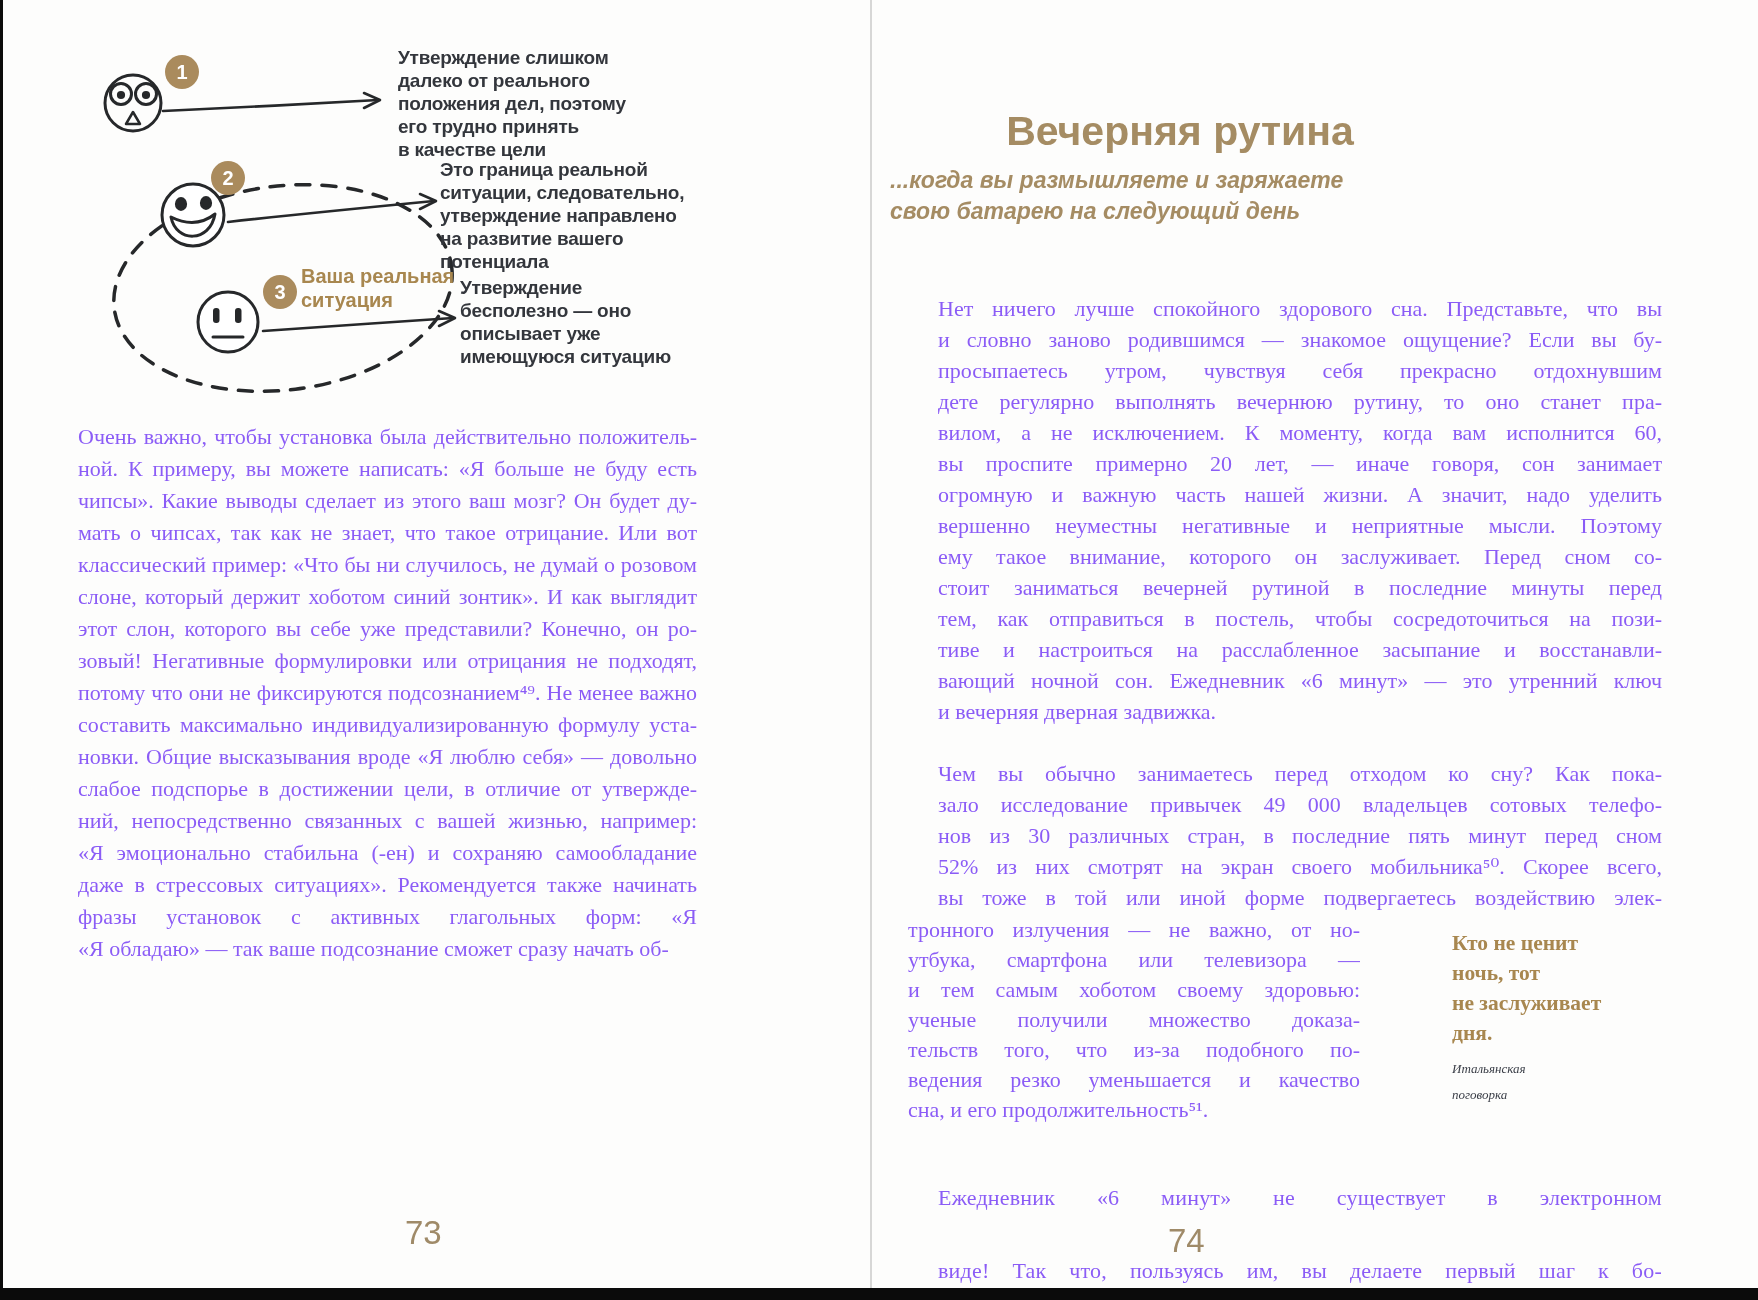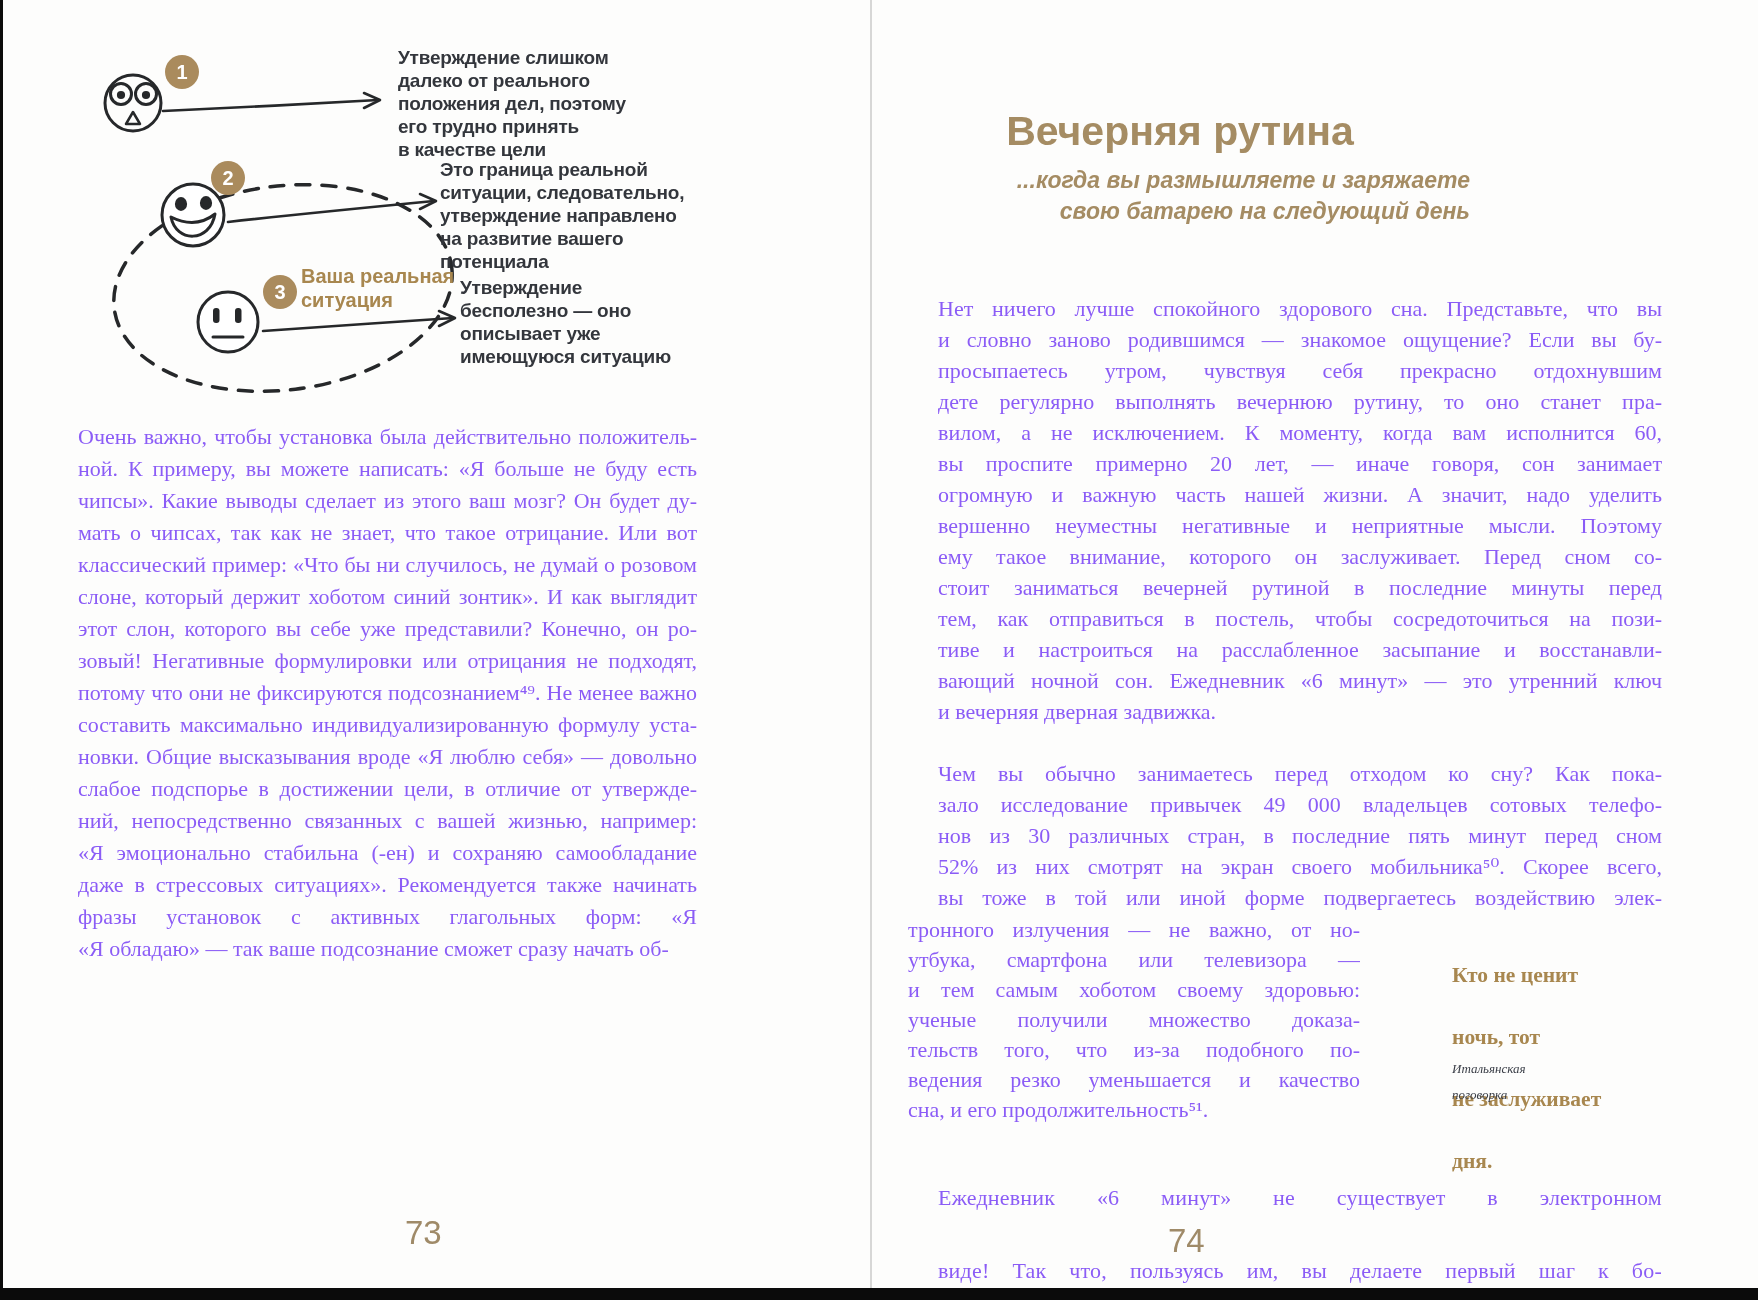--- a/index.html
+++ b/index.html
@@ -42,31 +42,31 @@
   .lh30 .textline { height:30px; line-height:30px; }
   .ragged-last .textline:last-child { text-align-last:left; }
   .boldpara .textline { font-weight:400; letter-spacing:0.2px;margin-top:42px; }
 
   .title {
     position:absolute; text-align:center;
     font-family:"Liberation Sans","DejaVu Sans",sans-serif;
     font-size:41px; font-weight:700; color:#a58c63;
   }
   .subtitle {
-    position:absolute; text-align:right; white-space:pre-line;
+    position:absolute; text-align:left; white-space:pre-line;
     font-family:"Liberation Sans","DejaVu Sans",sans-serif;
     font-style:italic; font-weight:600;
     font-size:23px; line-height:31px; color:#a58c63;
   }
 
   .quote {
     position:absolute; color:#a8874f; font-weight:700;
     font-size:21.5px; line-height:30px;
   }
-  .quote .textline { text-align:right; text-align-last:left; height:30px;margin-top:32px; }
+  .quote .textline { text-align:right; text-align-last:left; height:30px; }
   .attribution {
     position:absolute; font-style:italic; font-size:13px; line-height:26px;
     color:#3a3e47; white-space:pre-line;
   }
   .pagenum {
     position:absolute;
     font-family:"Liberation Sans","DejaVu Sans",sans-serif;
     font-size:33px; color:#9f8a68;
   }
   svg { display:block; }

